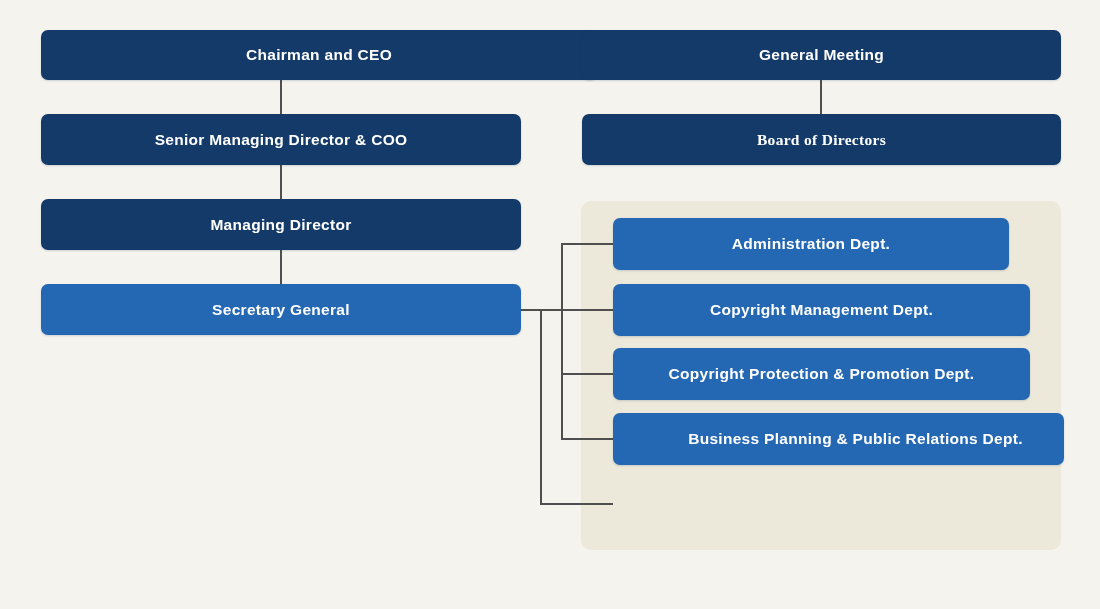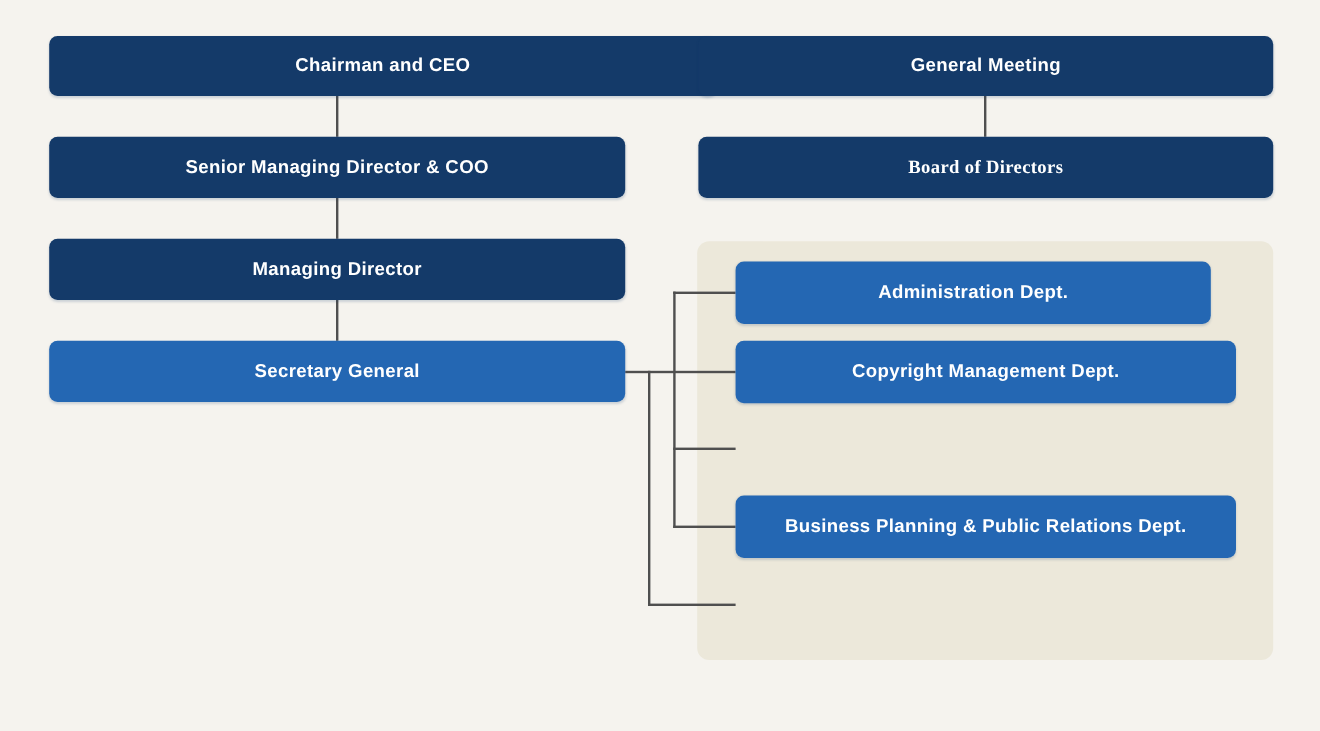--- a/index.html
+++ b/index.html
@@ -85,17 +85,20 @@
   <div class="node navy" style="left:582px; top:114px; width:479px; height:51px;font-family:Liberation Serif, serif;">
     <span>Board of Directors</span>
   </div>
 
   <div class="node blue" style="left:613px; top:218px; width:396px; height:52px;">
     <span>Administration Dept.</span>
   </div>
   <div class="node blue" style="left:613px; top:284px; width:417px; height:52px;">
     <span>Copyright Management Dept.</span>
   </div>
-  <div class="node blue" style="left:613px; top:413px; width:417px; height:52px;">
+  <div class="node blue" style="left:613px; top:348px; width:417px; height:52px;">
+    <span>Copyright Protection &amp; Promotion Dept.</span>
+  </div>
+  <div class="node blue" style="left:613px; top:413px; width:417px; height:52px;padding-left:34px;">
     <span>Business Planning &amp; Public Relations Dept.</span>
   </div>
 
 </div>
 
 </body></html>

